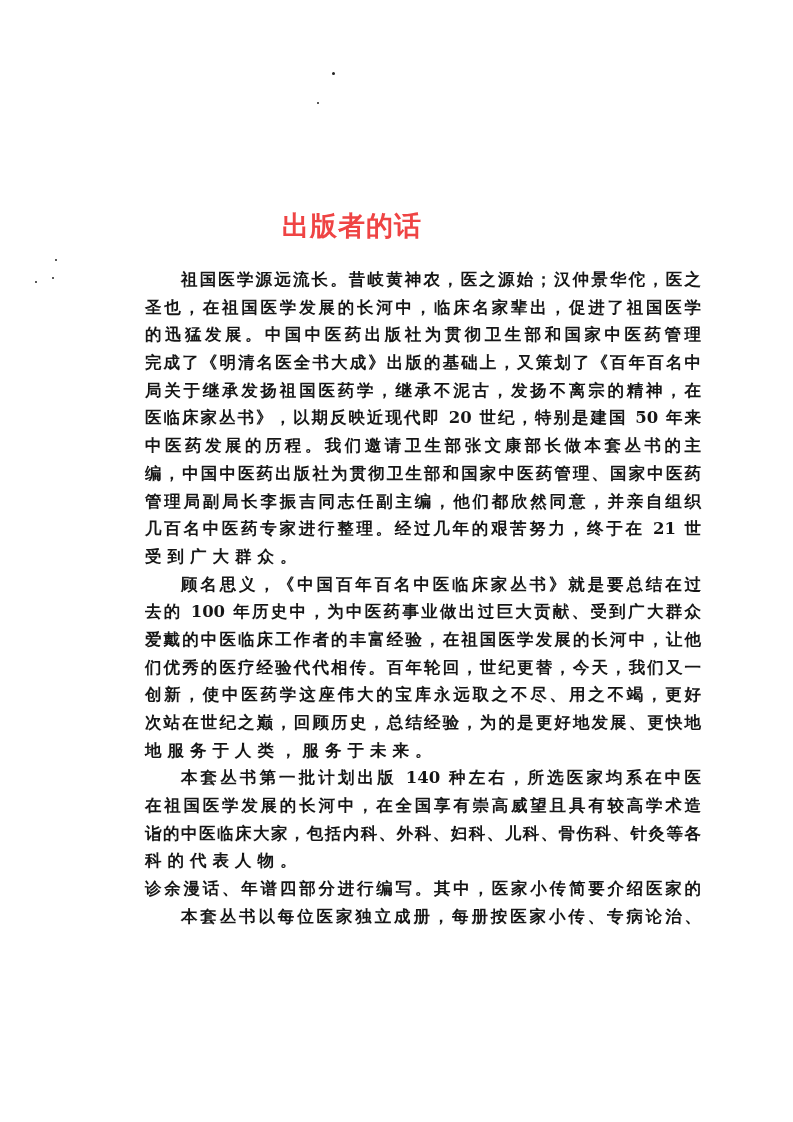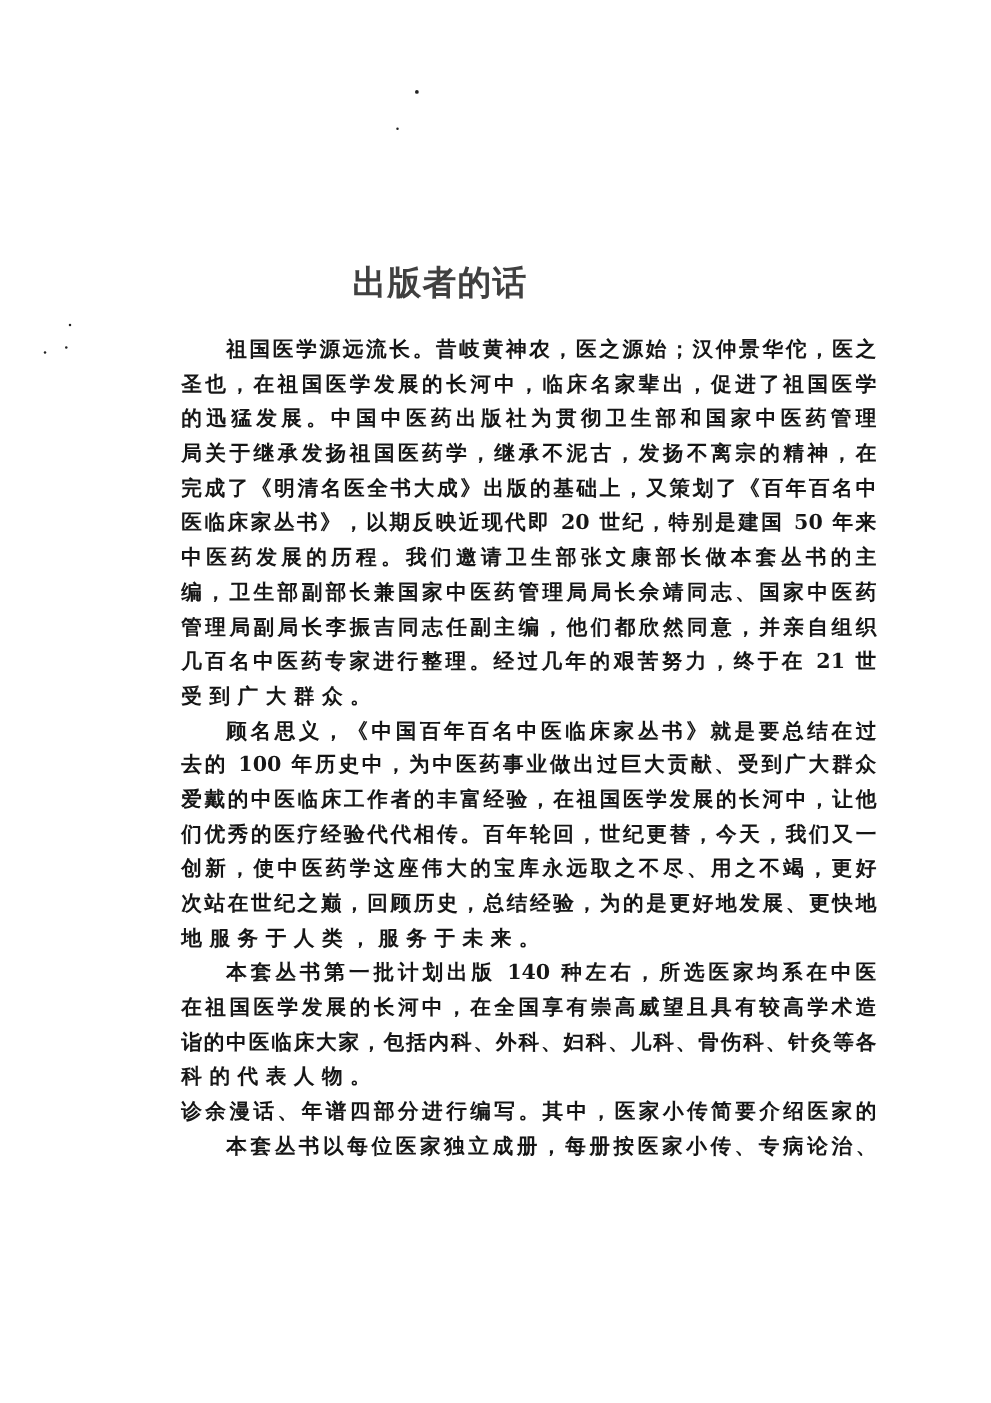--- a/index.html
+++ b/index.html
@@ -23,21 +23,21 @@
     .title {
       position: absolute;
       top: 208px;
       left: 0;
       width: 704px;
       text-align: center;
       font-family: "DejaVu Sans", "Liberation Sans", sans-serif;
       font-weight: bold;
       font-size: 27px;
       letter-spacing: 1px;
-      color: #404040;
+      color: #ef4444;
     }
     .body-text {
       position: absolute;
       top: 266px;
       left: 145px;
       width: 556px;
     }
     .line {
       height: 27.7px;
       line-height: 27.7px;
@@ -64,25 +64,25 @@
 <div class="speck" style="left:55px;top:259px;width:2px;height:2px;"></div>
 <div class="speck" style="left:35px;top:281px;width:2px;height:2px;"></div>
 <div class="speck" style="left:52px;top:277px;width:2px;height:2px;"></div>
 
 <div class="title">出版者的话</div>
 
 <div class="body-text">
   <div class="line indent">祖国医学源远流长。昔岐黄神农，医之源始；汉仲景华佗，医之</div>
   <div class="line">圣也，在祖国医学发展的长河中，临床名家辈出，促进了祖国医学</div>
   <div class="line">的迅猛发展。中国中医药出版社为贯彻卫生部和国家中医药管理</div>
+  <div class="line">完成了《明清名医全书大成》出版的基础上，又策划了《百年百名中</div>
   <div class="line">局关于继承发扬祖国医药学，继承不泥古，发扬不离宗的精神，在</div>
-  <div class="line">完成了《明清名医全书大成》出版的基础上，又策划了《百年百名中</div>
   <div class="line">医临床家丛书》，以期反映近现代即 20 世纪，特别是建国 50 年来</div>
   <div class="line">中医药发展的历程。我们邀请卫生部张文康部长做本套丛书的主</div>
-  <div class="line">编，卫生部副部长兼国家中医药管理局局长佘靖同志、国家中医药</div>
+  <div class="line">编，中国中医药出版社为贯彻卫生部和国家中医药管理、国家中医药</div>
   <div class="line">管理局副局长李振吉同志任副主编，他们都欣然同意，并亲自组织</div>
   <div class="line">几百名中医药专家进行整理。经过几年的艰苦努力，终于在 21 世</div>
   <div class="line last">受到广大群众。</div>
   <div class="line indent">顾名思义，《中国百年百名中医临床家丛书》就是要总结在过</div>
   <div class="line">去的 100 年历史中，为中医药事业做出过巨大贡献、受到广大群众</div>
   <div class="line">爱戴的中医临床工作者的丰富经验，在祖国医学发展的长河中，让他</div>
   <div class="line">们优秀的医疗经验代代相传。百年轮回，世纪更替，今天，我们又一</div>
   <div class="line">创新，使中医药学这座伟大的宝库永远取之不尽、用之不竭，更好</div>
   <div class="line">次站在世纪之巅，回顾历史，总结经验，为的是更好地发展、更快地</div>
   <div class="line last">地服务于人类，服务于未来。</div>

